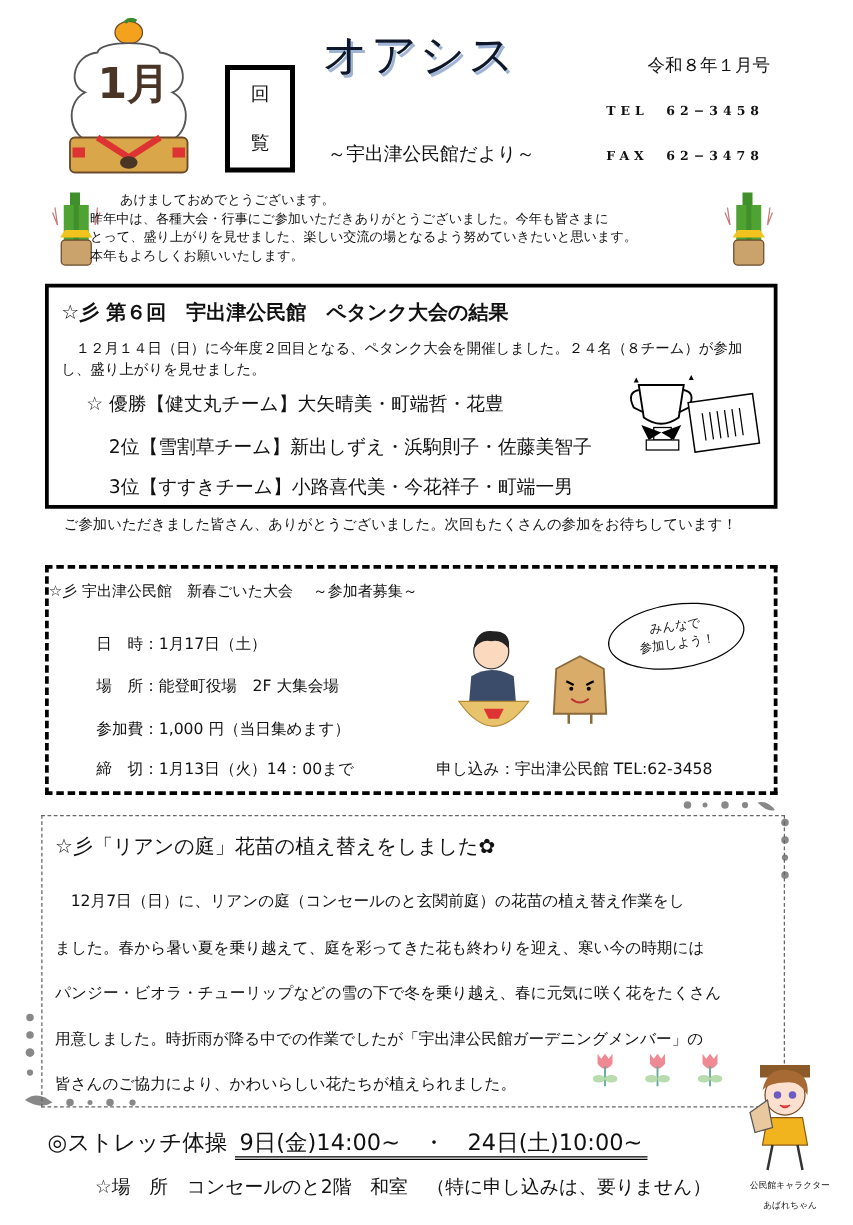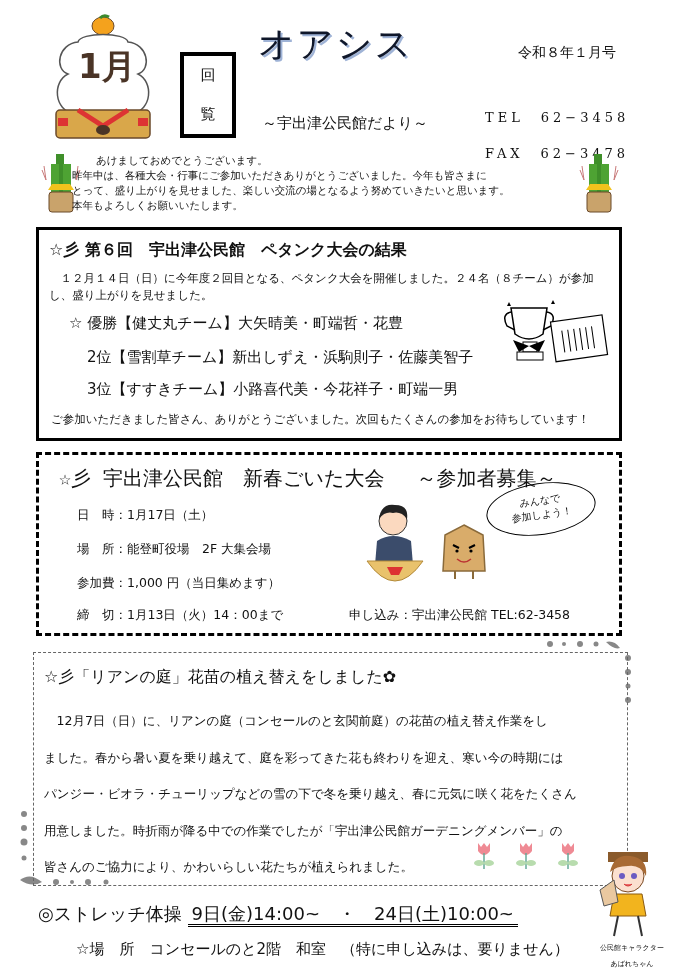--- a/index.html
+++ b/index.html
@@ -17,43 +17,43 @@
     display: flex; flex-direction: column; align-items: center; justify-content: space-around;
     font-size: 15px; font-family: "DejaVu Serif", serif;
   }
   .title {
     left: 258px; top: 20px; font-size: 36px; letter-spacing: 2px;
     font-family: Liberation Serif, serif; font-weight: normal;
     color: #0f172a; text-shadow: 2px 2px 0 #9fb3d6, -1px -1px 0 #fff;
   }
   .subtitle { left: 262px; top: 114px; font-size: 15px; }
   .issue { left: 518px; top: 44px; font-size: 14px; font-family: "DejaVu Serif", serif; }
-  .tel, .fax { left: 485px; font-size: 13px; font-weight: normal; letter-spacing: 4px; font-family: "DejaVu Serif", serif; margin-top: 27px; }
+  .tel, .fax { left: 485px; font-size: 10px; font-weight: bold; letter-spacing: 4px; font-family: "DejaVu Serif", serif; }
   .tel { top: 82px; } .fax { top: 118px; }
 
   
   .greet { left: 72px; top: 153px; width: 520px; font-size: 10.5px; line-height: 15px; }
   .greet div { white-space: nowrap; }
 
   
   .sec1 {
-    left: 36px; top: 227px; width: 586px; height: 214px;
+    left: 36px; top: 227px; width: 586px; height: 180px;
     border: 3px solid #000; box-sizing: border-box;
   }
   .sec1 .h { position: absolute; left: 10px; top: 10px; font-size: 16px; font-weight: bold; }
   .sec1 .intro { position: absolute; left: 10px; top: 40px; font-size: 11.5px; line-height: 17px; width: 560px; }
   .sec1 .rank { position: absolute; font-size: 15px; white-space: nowrap; }
   .sec1 .thanks { position: absolute; left: 12px; top: 182px; font-size: 11.5px; white-space: nowrap; }
 
   
   .sec2 {
     left: 36px; top: 452px; width: 586px; height: 184px;
     border: 3px dashed #000; box-sizing: border-box;
   }
-  .sec2 .h { position: absolute; left: 20px; top: 10px; font-size: 20px; font-family: Liberation Mono, monospace; }
+  .sec2 .h { position: absolute; left: 0; top: 10px; font-size: 12px; }
   .sec2 .row { position: absolute; left: 38px; font-size: 12.5px; white-space: nowrap; }
   .sec2 .apply { position: absolute; left: 310px; top: 152px; font-size: 12.5px; white-space: nowrap; }
   .bubble {
     position: absolute; left: 447px; top: 28px; width: 110px; height: 52px;
     border: 1.5px solid #000; border-radius: 50%; box-sizing: border-box;
     font-size: 10px; text-align: center; padding-top: 10px; transform: rotate(-8deg);
   }
 
   
   .sec3 {

